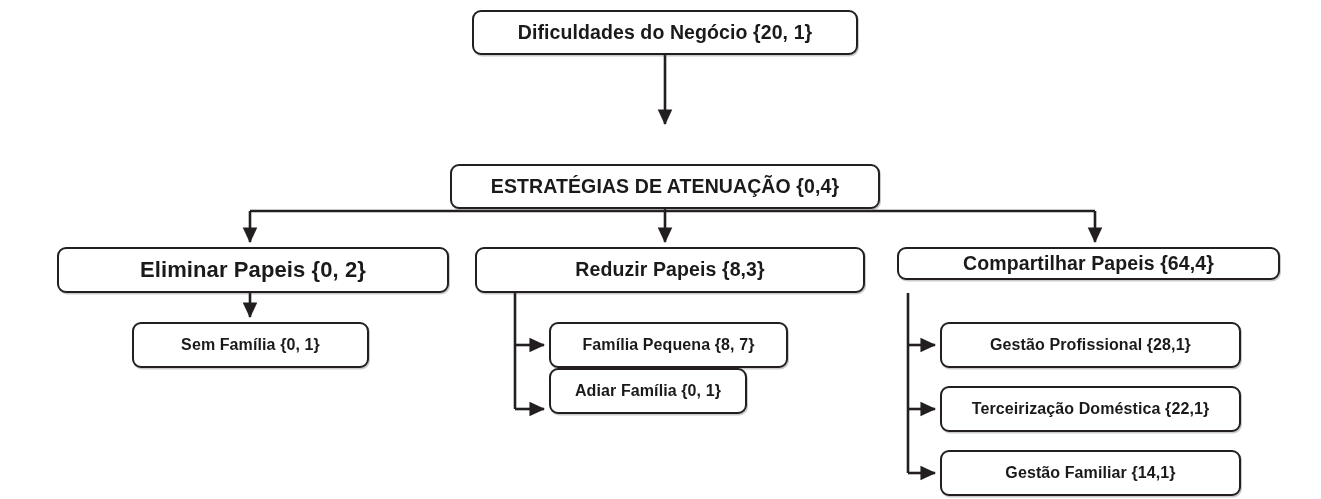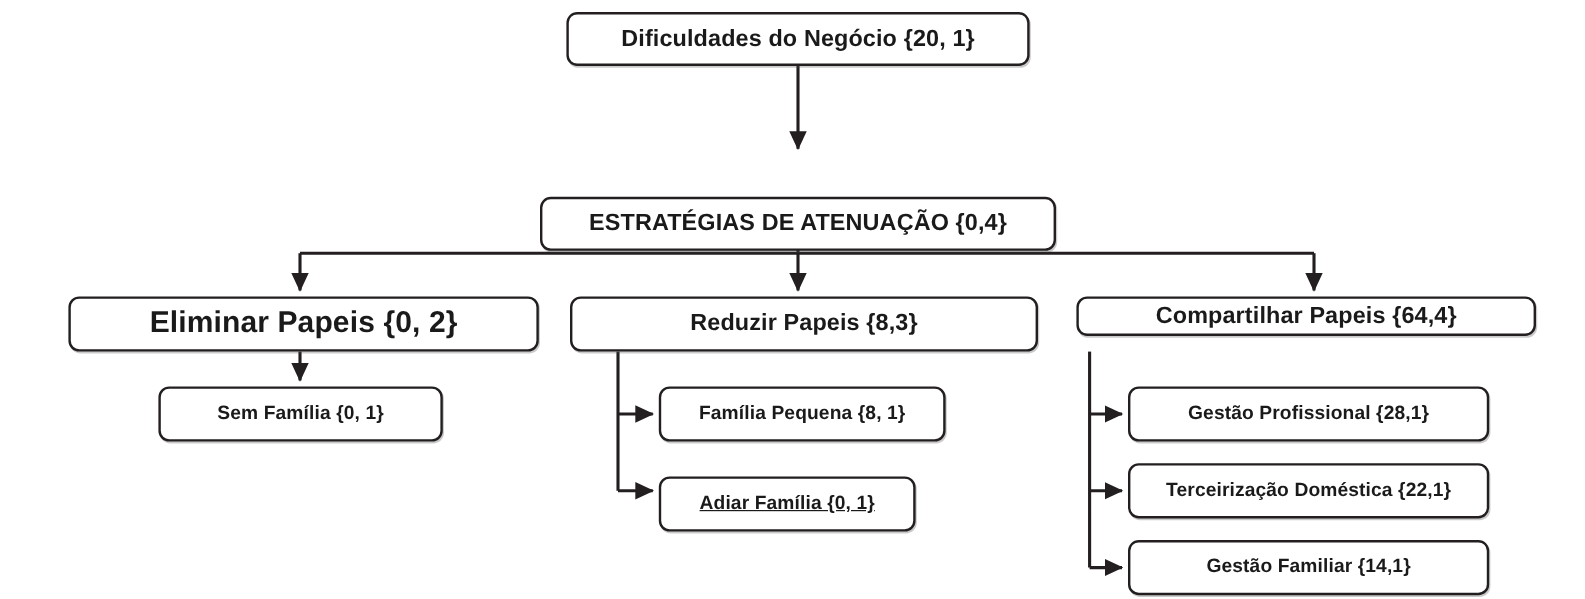--- a/index.html
+++ b/index.html
@@ -50,42 +50,41 @@
     left: 472px;  top: 10px;  width: 386px; height: 45px;
     font-size: 19.5px;
   }
   #node-estrategias {
     left: 450px;  top: 129px; width: 430px; height: 45px;
     font-size: 19.5px;
     margin-top: 35px;
   }
   #node-eliminar {
     left: 57px;   top: 247px; width: 392px; height: 46px;
-    font-size: 25px;
+    font-size: 22px;
   }
   #node-reduzir {
     left: 475px;  top: 247px; width: 390px; height: 46px;
     font-size: 19.5px;
   }
   #node-compartilhar {
     left: 897px;  top: 247px; width: 383px; height: 33px;
     font-size: 19.5px;
   }
   #node-sem-familia {
     left: 132px;  top: 322px; width: 237px; height: 46px;
     font-size: 16px;
   }
   #node-familia-pequena {
     left: 549px;  top: 322px; width: 239px; height: 46px;
     font-size: 16px;
   }
   #node-adiar-familia {
-    left: 549px;  top: 397px; width: 214px; height: 46px;
+    left: 549px;  top: 368px; width: 198px; height: 46px;
     font-size: 16px;
-    text-decoration: underline;
   }
   #node-gestao-profissional {
     left: 940px;  top: 322px; width: 301px; height: 46px;
     font-size: 16px;
   }
   #node-terceirizacao {
     left: 940px;  top: 386px; width: 301px; height: 46px;
     font-size: 16px;
   }
   #node-gestao-familiar {
@@ -167,21 +166,21 @@
 
   <div class="node" id="node-compartilhar">
     <span class="node-label">Compartilhar Papeis {64,4}</span>
   </div>
 
   <div class="node" id="node-sem-familia">
     <span class="node-label">Sem Família {0, 1}</span>
   </div>
 
   <div class="node" id="node-familia-pequena">
-    <span class="node-label">Família Pequena {8, 1}</span>
+    <span class="node-label">Família Pequena {8, 7}</span>
   </div>
 
   <div class="node" id="node-adiar-familia">
     <span class="node-label">Adiar Família {0, 1}</span>
   </div>
 
   <div class="node" id="node-gestao-profissional">
     <span class="node-label">Gestão Profissional  {28,1}</span>
   </div>
 

